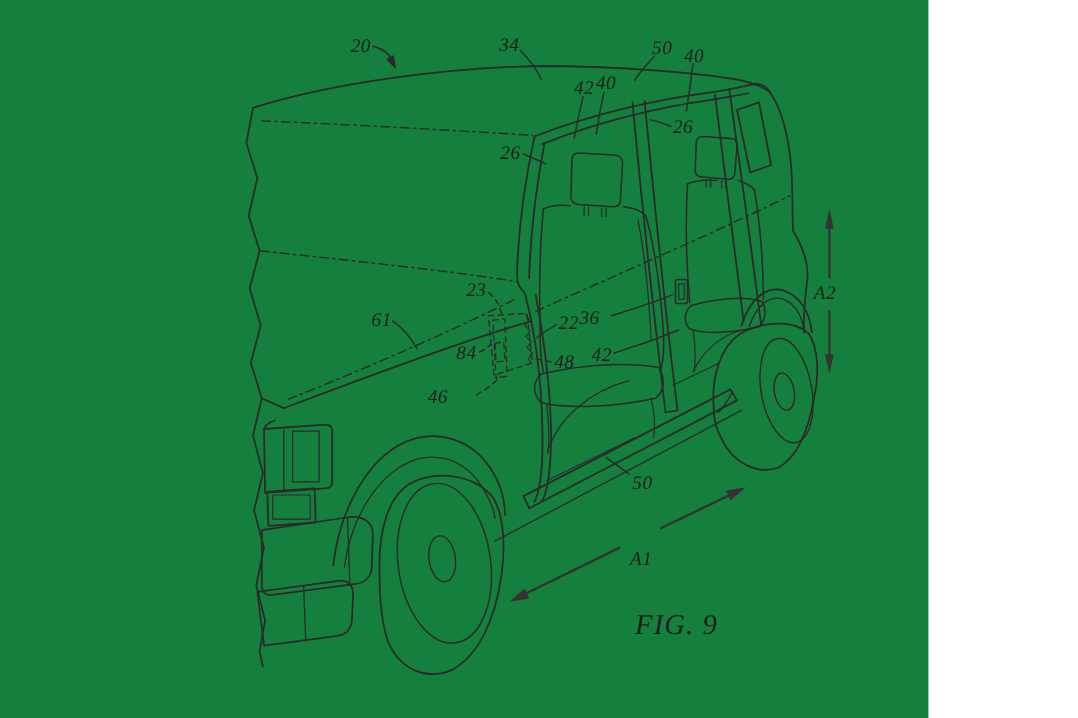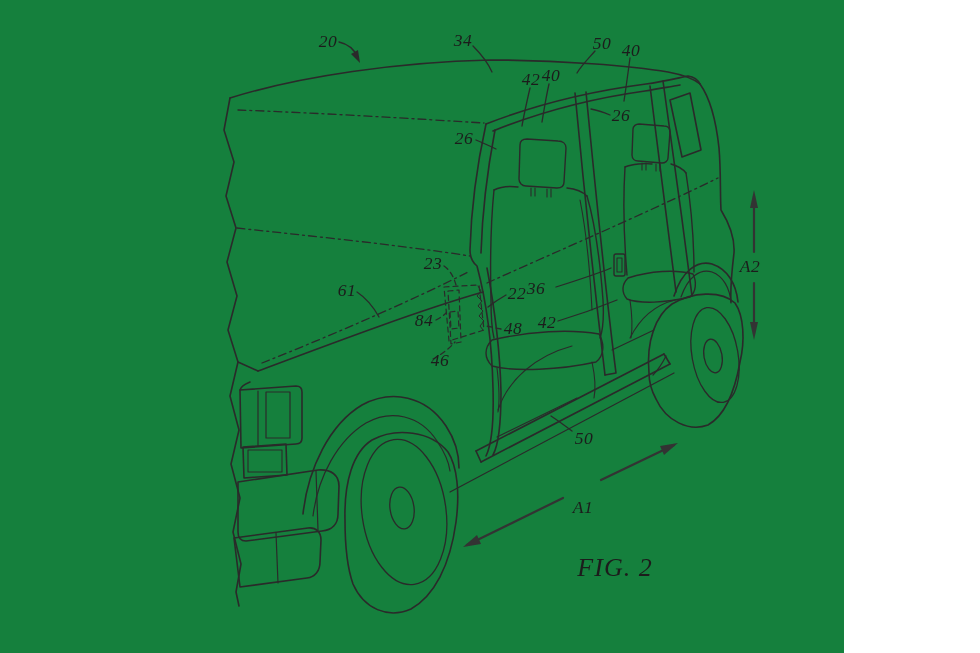--- a/index.html
+++ b/index.html
@@ -182,21 +182,21 @@
 <div class="ref-label" style="left:551px;top:76px">40</div>
 <div class="ref-label" style="left:621px;top:116px">26</div>
 <div class="ref-label" style="left:464px;top:139px">26</div>
 <div class="ref-label" style="left:433px;top:264px">23</div>
 <div class="ref-label" style="left:347px;top:291px">61</div>
 <div class="ref-label" style="left:424px;top:321px">84</div>
 <div class="ref-label" style="left:517px;top:294px">22</div>
 <div class="ref-label" style="left:513px;top:329px">48</div>
 <div class="ref-label" style="left:536px;top:289px">36</div>
 <div class="ref-label" style="left:547px;top:323px">42</div>
-<div class="ref-label" style="left:440px;top:361px">46</div>
+<div class="ref-label" style="left:398px;top:361px">46</div>
 <div class="ref-label" style="left:584px;top:439px">50</div>
 
 <div class="ref-label" style="left:583px;top:508px">A1</div>
 <div class="ref-label" style="left:750px;top:267px">A2</div>
 
-<div class="fig-caption" style="left:615px;top:568px">FIG. 2</div>
+<div class="fig-caption" style="left:615px;top:568px">FIG. 9</div>
 
 </div>
 
 </body></html>

